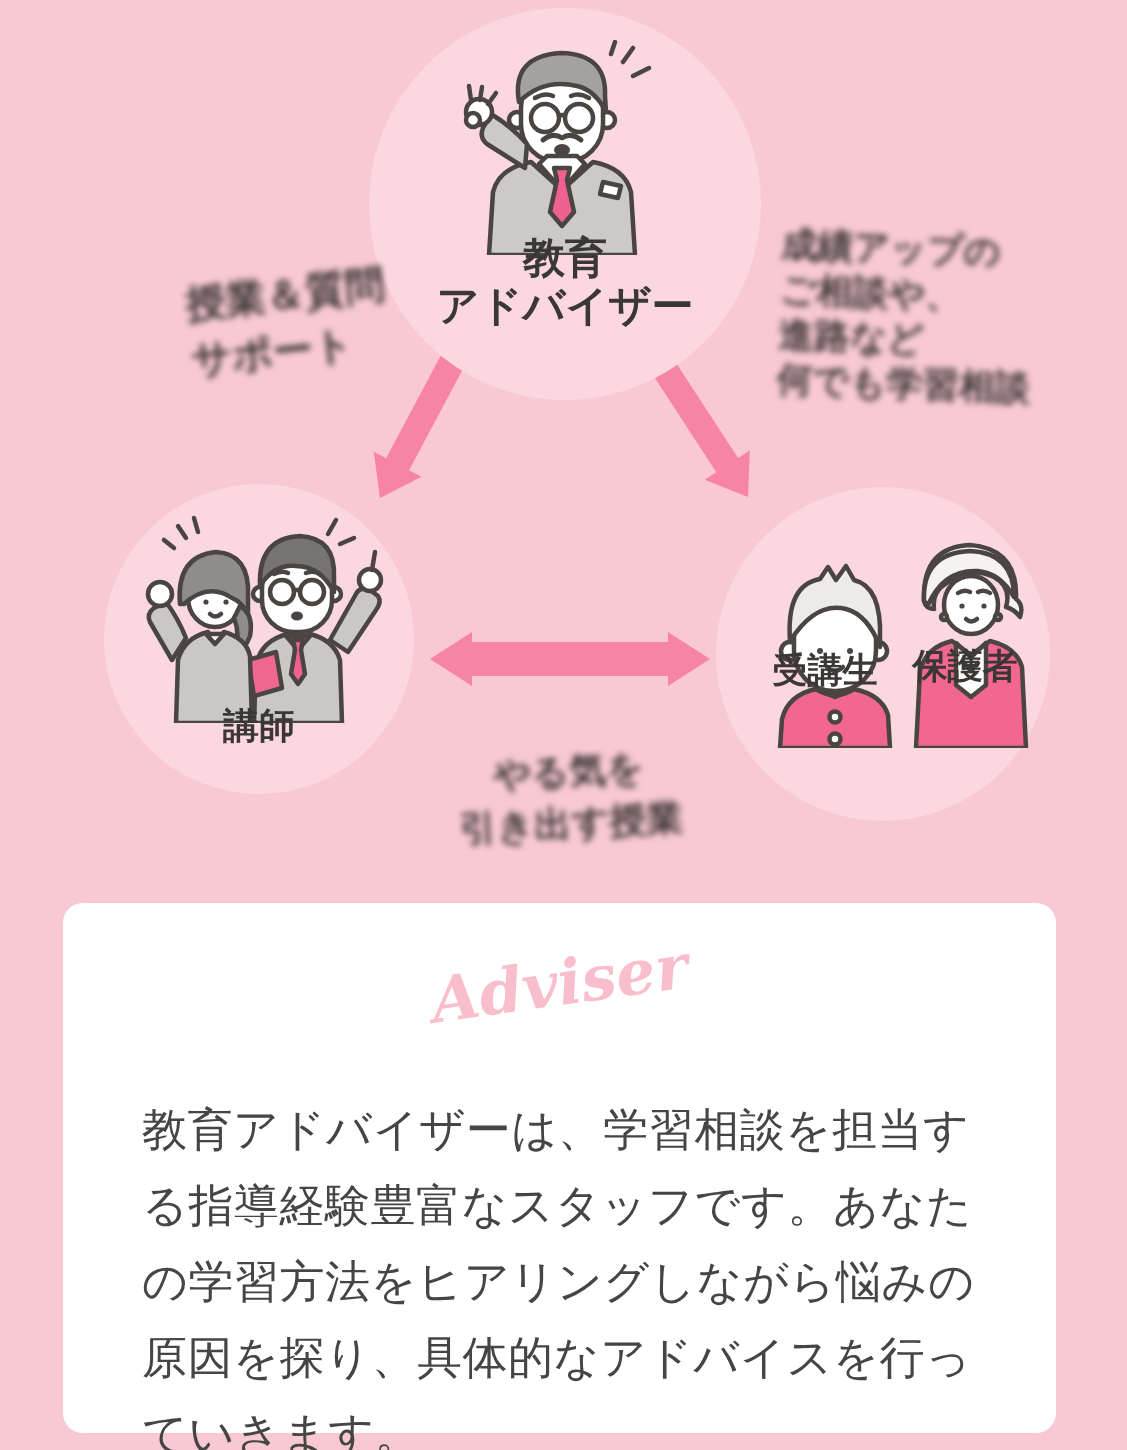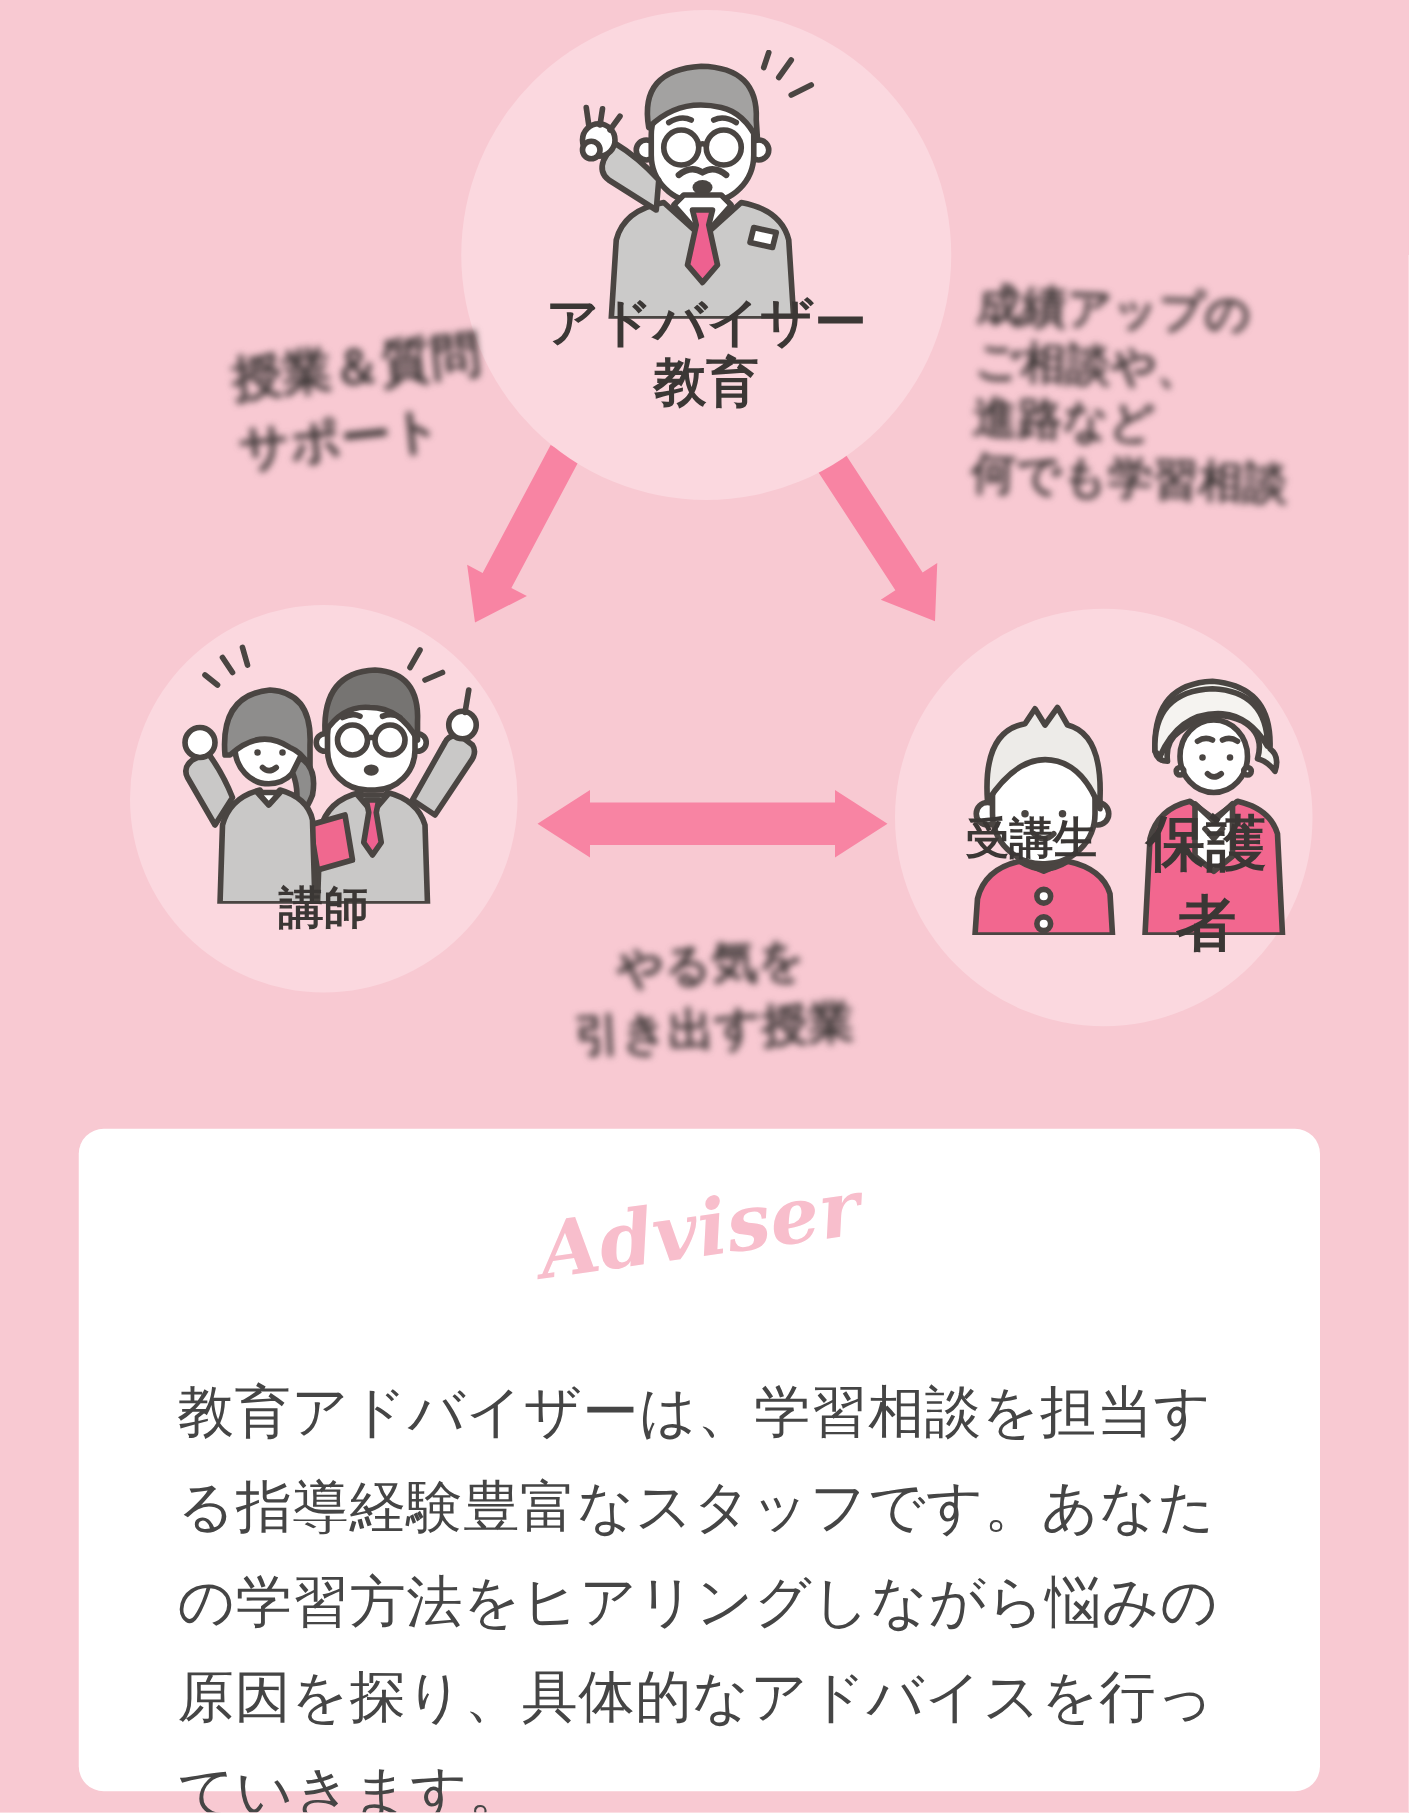--- a/index.html
+++ b/index.html
@@ -13,21 +13,21 @@
   .c-adviser  { left:369px; top:8px;   width:392px; height:392px; }
   .c-teachers { left:104px; top:484px; width:310px; height:310px; }
   .c-students { left:716px; top:487px; width:334px; height:334px; }
 
   .illo { position:absolute; }
 
   .circle-label { position:absolute; font-weight:700; text-align:center; color:#3B3735; }
   .lbl-adviser  { left:369px; top:234px; width:392px; font-size:42px; line-height:48px; }
   .lbl-koshi    { left:104px; top:702px; width:310px; font-size:36px; }
   .lbl-jukosei  { left:760px; top:647px; width:130px; font-size:35px; }
-  .lbl-hogosha  { left:900px; top:643px; width:130px; font-size:48px; }
+  .lbl-hogosha  { left:900px; top:643px; width:130px; font-size:35px; }
 
   .mosaic { position:absolute; font-weight:700; color:#353130; filter:blur(3px); }
   .lbl-left   { left:188px; top:266px; font-size:40px; line-height:56px; transform:rotate(-6deg); }
   .lbl-right  { left:779px; top:226px; font-size:36px; line-height:45px; transform:rotate(2deg); }
   .lbl-bottom { left:428px; top:746px; width:284px; text-align:center; font-size:37px; line-height:52px; transform:rotate(-3deg); }
 
   .arrows { position:absolute; left:0; top:0; width:1127px; height:1450px; }
 
   .card {
     position:absolute; left:63px; top:903px; width:993px; height:530px;
@@ -75,22 +75,22 @@
         <path d="M176,142 l18,4 l-3,12 l-18,-4 z" fill="#fff"></path>
         <path d="M98,128 L60,104 Q52,98 56,88 L64,74 Q84,86 100,104 Z" fill="#CBCAC9"></path>
         <circle cx="52" cy="72" r="13" fill="#fff"></circle>
         <circle cx="46" cy="80" r="7" fill="#fff"></circle>
         <path d="M44,60 L42,46 M53,60 L55,47 M61,64 L69,53"></path>
       </g>
     </svg>
 
   </div>
   <div class="circle-label lbl-adviser">
+    <div>教育</div>
     <div>アドバイザー</div>
-    <div>教育</div>
   </div>
 
   <div class="circle c-teachers">
     <svg class="illo" style="left:16px; top:24px; width:280px;" viewBox="0 0 280 215">
       <g stroke="#4A4542" stroke-width="4.5" stroke-linecap="round" stroke-linejoin="round" fill="none">
 
         <path d="M208,26 L216,12 M220,36 L234,30"></path>
         <circle cx="140" cy="86" r="7" fill="#fff"></circle>
         <circle cx="214" cy="86" r="7" fill="#fff"></circle>
         <rect x="142" y="48" width="70" height="76" rx="32" fill="#fff"></rect>

